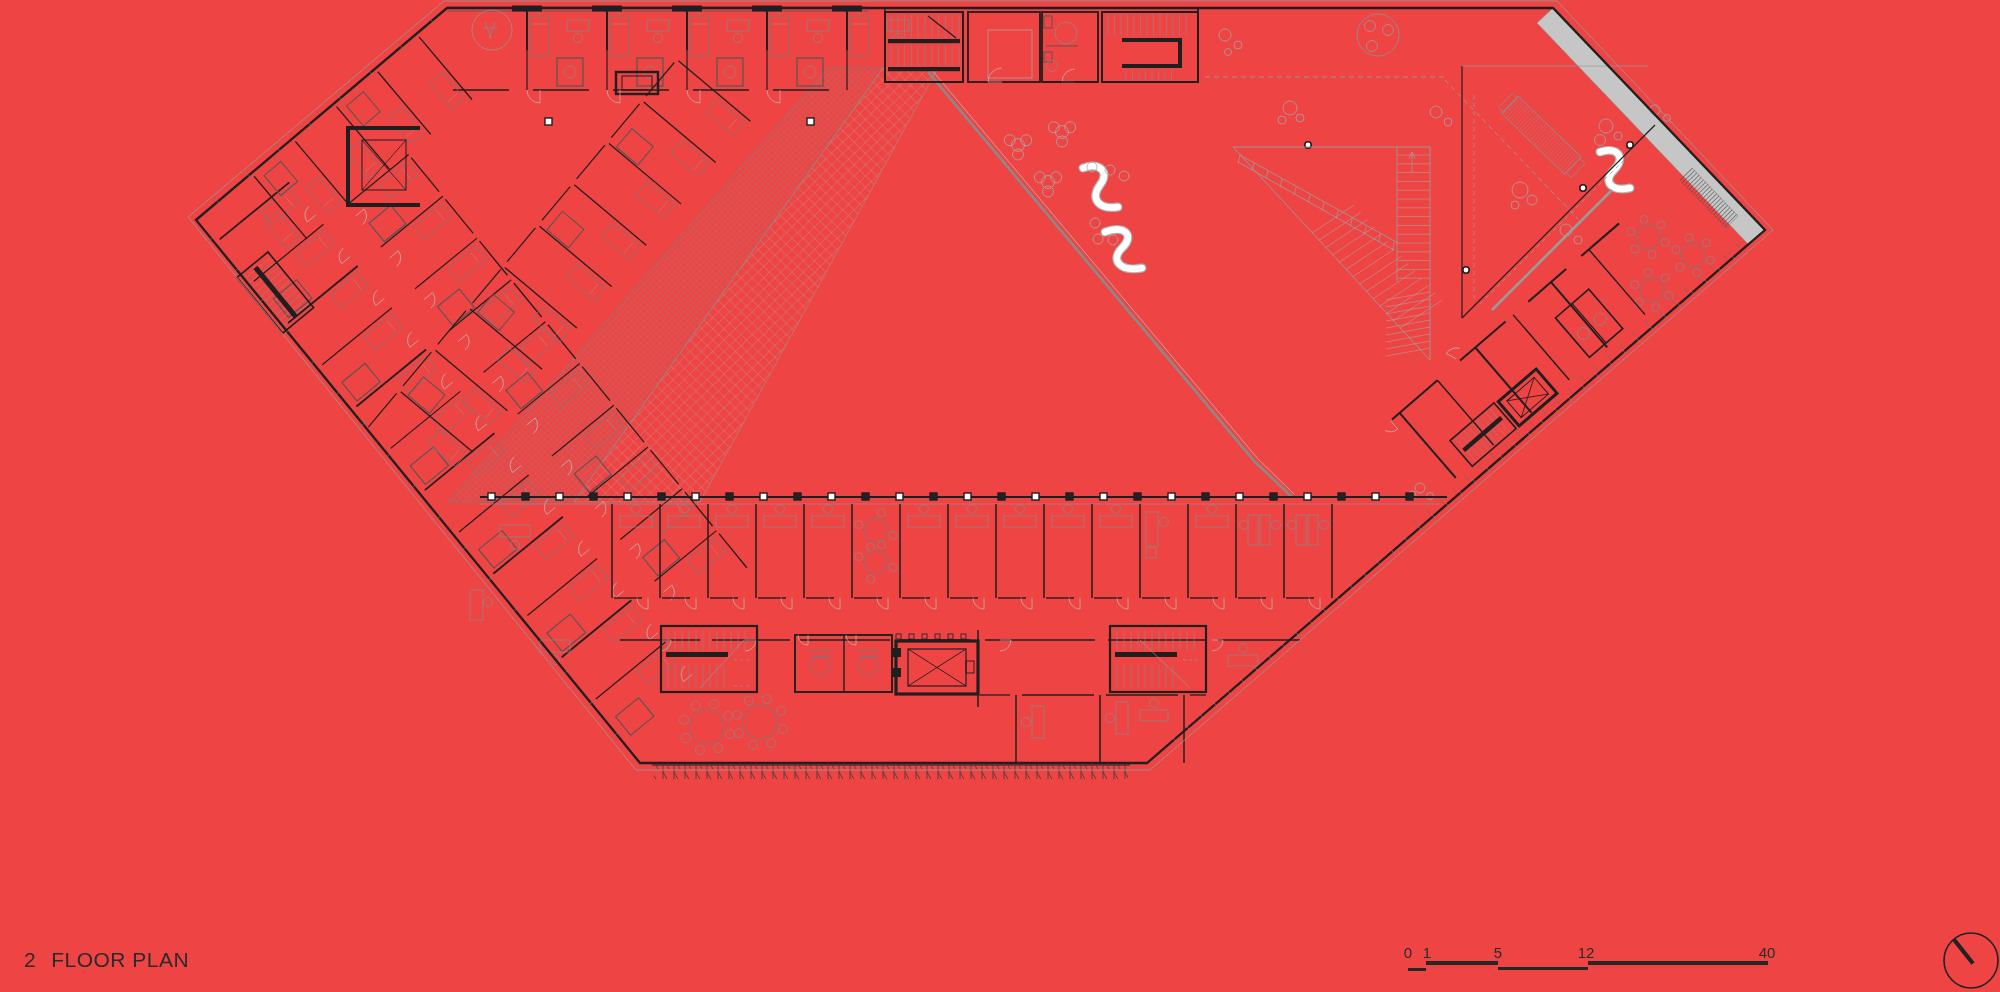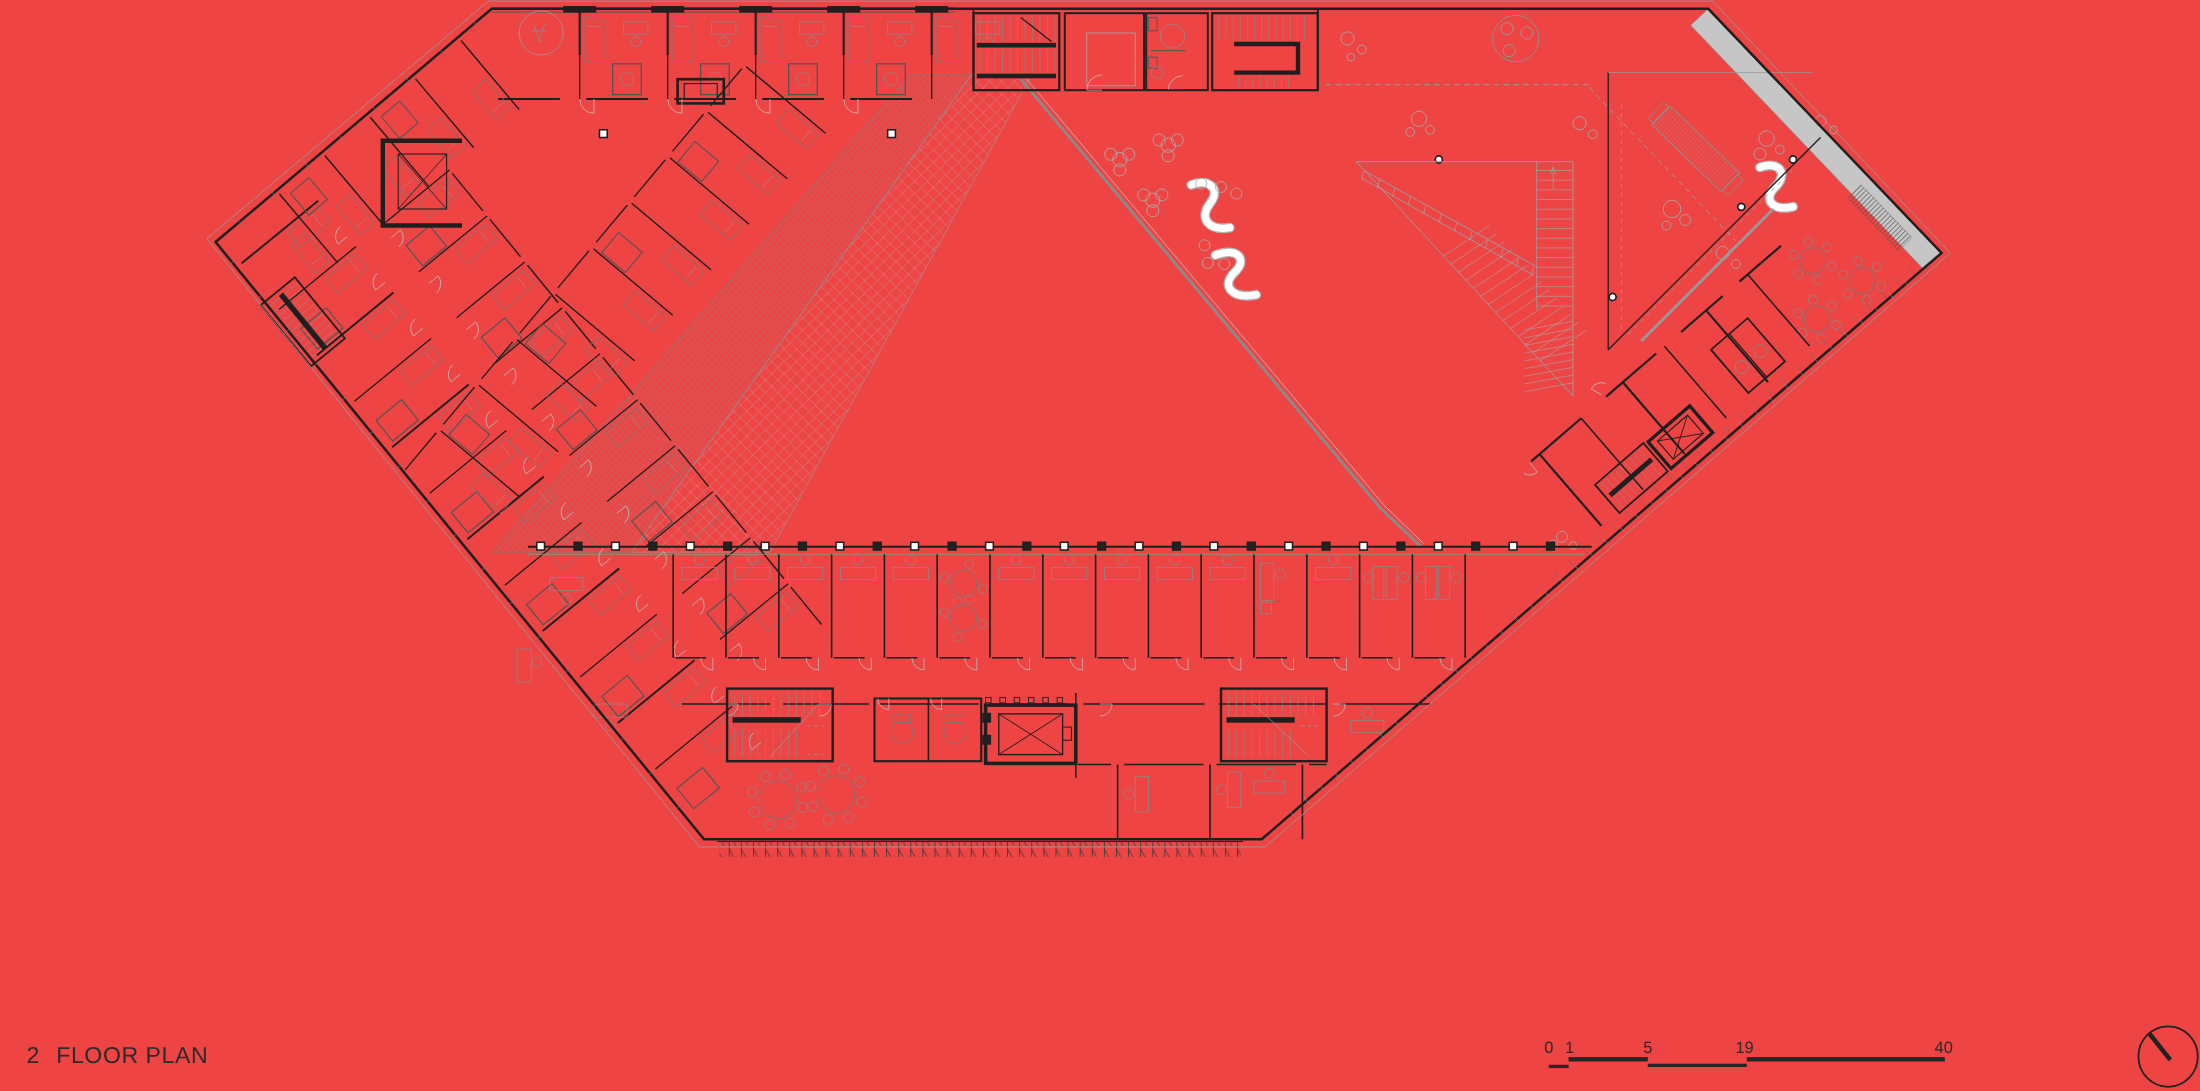--- a/index.html
+++ b/index.html
@@ -898,21 +898,21 @@
     </svg>
 
   <div class="plan-title">
     <span class="num">2</span><span>FLOOR PLAN</span>
   </div>
 
   <div class="scalebar">
     <span class="lbl" style="left:1408px">0</span>
     <span class="lbl" style="left:1427px">1</span>
     <span class="lbl" style="left:1498px">5</span>
-    <span class="lbl" style="left:1586px">19</span>
+    <span class="lbl" style="left:1586px">12</span>
     <span class="lbl" style="left:1767px">40</span>
     <div class="seg" style="left:1408px;width:18px;top:968px;height:2.6px"></div>
     <div class="seg" style="left:1426px;width:72px;top:961px;height:3.6px"></div>
     <div class="seg" style="left:1498px;width:90px;top:967px;height:2.6px"></div>
     <div class="seg" style="left:1588px;width:180px;top:961px;height:3.6px"></div>
   </div>
 
   <svg class="north" viewBox="0 0 62 63">
     <ellipse cx="31" cy="31.5" rx="27" ry="27.5" fill="none" stroke="#222" stroke-width="1.6"></ellipse>
     <line x1="13.5" y1="10" x2="33" y2="34.5" stroke="#222" stroke-width="4.2"></line>

